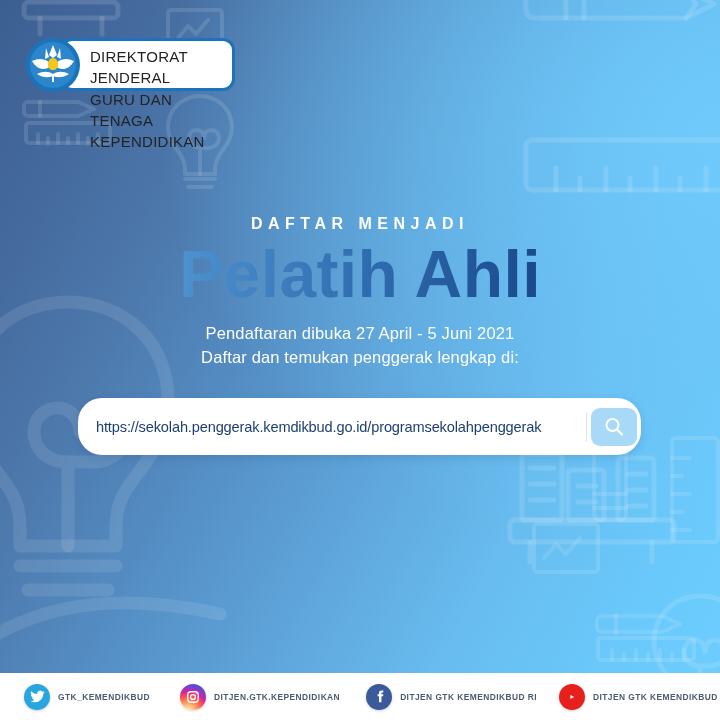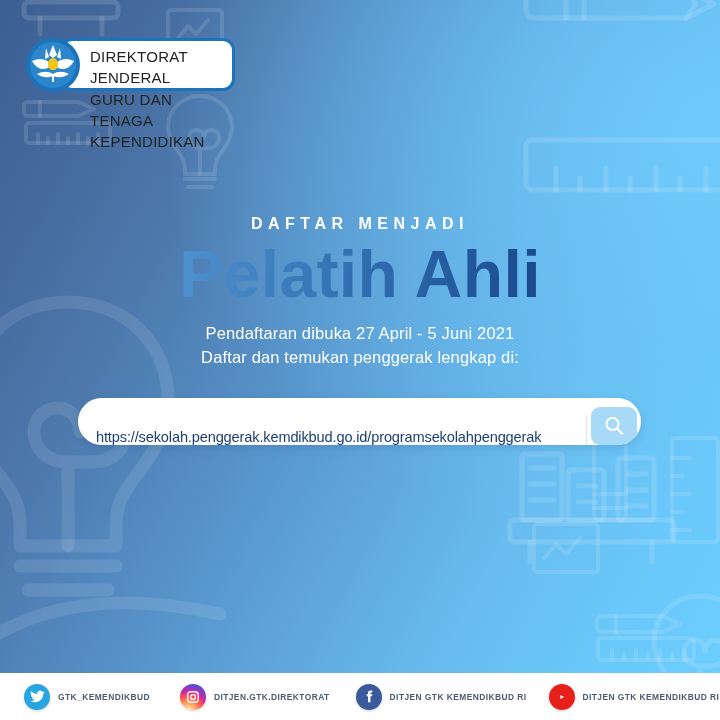--- a/index.html
+++ b/index.html
@@ -80,24 +80,24 @@
     color:#ffffff;
     font-size:16.5px;
     line-height:1.42;
     letter-spacing:.15px;
   }
   #subline span{display:block;}
 
   
   #url-bar{
     position:absolute;left:78px;top:398px;
-    width:563px;height:47px;
+    width:563px;height:57px;
     background:#ffffff;
     border-radius:24px;
-    display:flex;align-items:flex-end;
+    display:flex;align-items:center;
     box-shadow:0 3px 10px rgba(26,60,110,.16);
     overflow:hidden;
   }
   #url-input{
     flex:1;
     border:none;outline:none;background:transparent;
     font-family:"Liberation Sans",sans-serif;
     font-size:14.6px;
     color:#1d3f72;
     padding:0 12px 0 18px;
@@ -299,21 +299,21 @@
     </div>
 
     <div class="social" id="s-ig">
       <span class="ic ic-ig">
         <svg width="14" height="14" viewBox="0 0 24 24" fill="none" stroke="#ffffff" stroke-width="2.2">
           <rect x="3" y="3" width="18" height="18" rx="5"></rect>
           <circle cx="12" cy="12" r="4.2"></circle>
           <circle cx="17.4" cy="6.6" r="1.1" fill="#ffffff" stroke="none"></circle>
         </svg>
       </span>
-      <span class="handle">DITJEN.GTK.DIREKTORAT</span>
+      <span class="handle">DITJEN.GTK.KEPENDIDIKAN</span>
     </div>
 
     <div class="social" id="s-fb">
       <span class="ic ic-fb">
         <svg width="15" height="15" viewBox="0 0 24 24" fill="#ffffff">
           <path d="M15.1 8.3V6.6c0-.8.2-1.2 1.4-1.2h1.6V2.2h-2.6c-3.2 0-4.3 1.5-4.3 4.1v2H9v3.2h2.2V21h3.9v-9.5h2.6l.4-3.2h-3z"></path>
         </svg>
       </span>
       <span class="handle">DITJEN GTK KEMENDIKBUD RI</span>
     </div>

